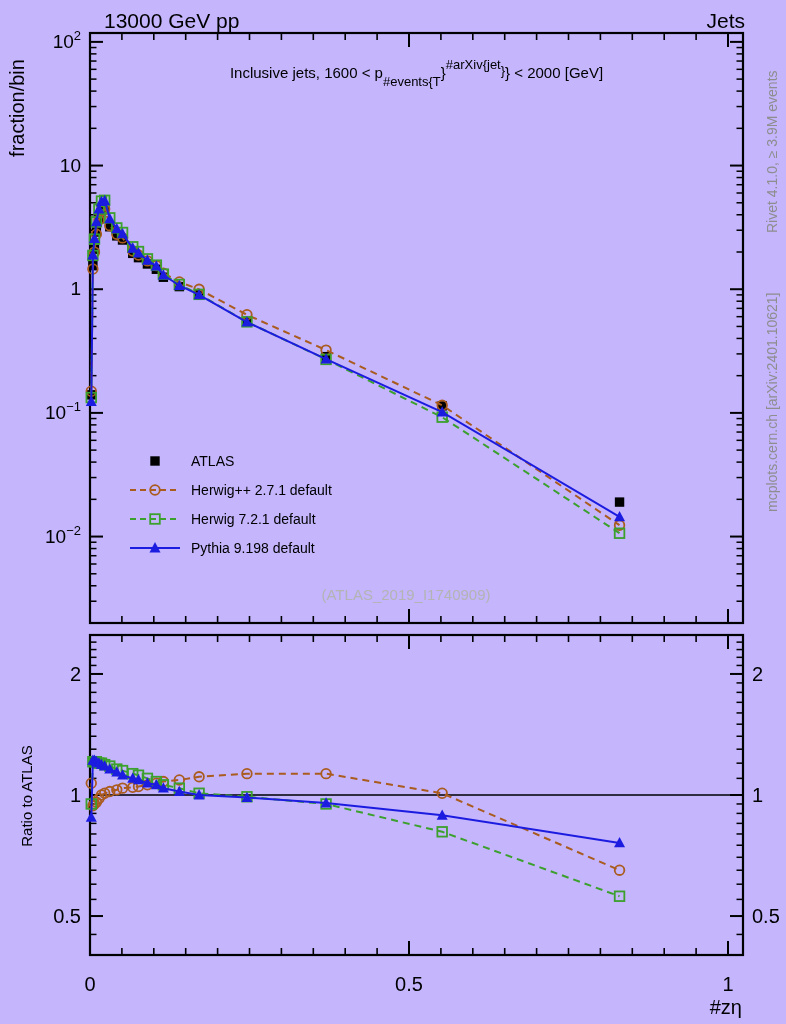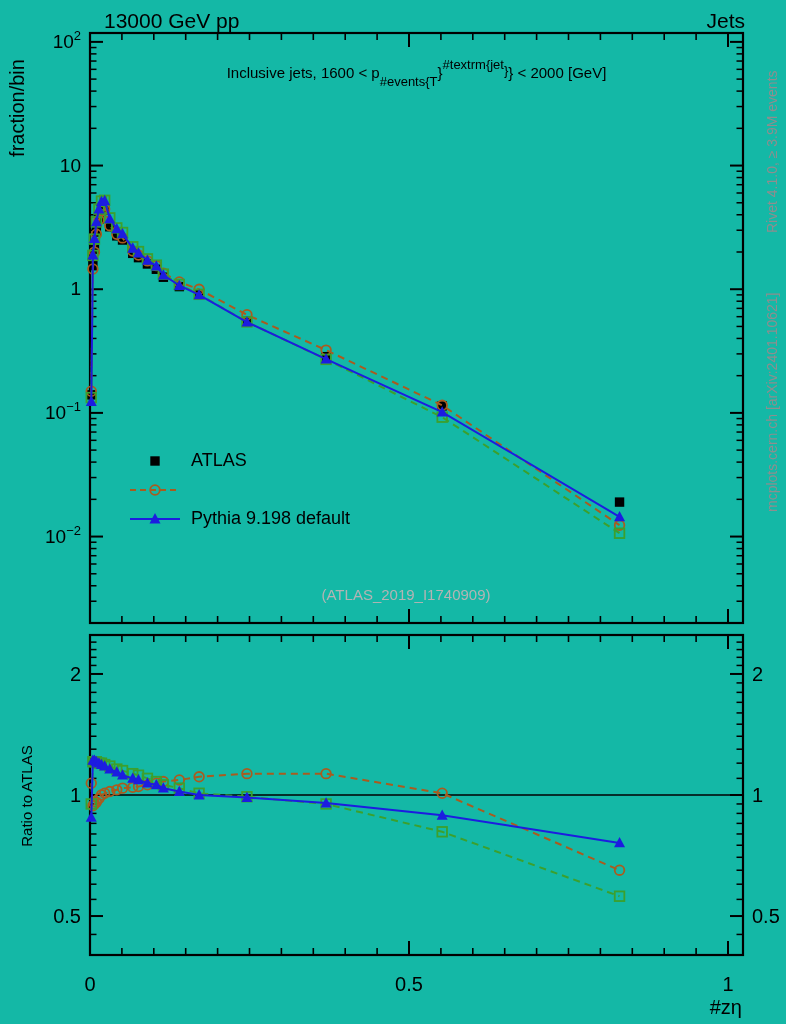--- a/index.html
+++ b/index.html
@@ -1,35 +1,35 @@
 <!DOCTYPE html>
 <html><head>
 <meta charset="utf-8">
 <style>
   html,body{margin:0;padding:0;background:#ffffff;}
-  .canvas{position:relative;width:786px;height:1024px;background:#14b8a6;
+  .canvas{position:relative;width:786px;height:1024px;background:#c4b5fd;
           font-family:"Liberation Sans", sans-serif;overflow:hidden;}
   svg{position:absolute;left:0;top:0;}
   svg text{font-family:"Liberation Sans", sans-serif;fill:#000;}
   .hdr{font-size:21px;}
   .axlbl{font-size:20px;}
   .caption{font-size:14px;fill:#8e8e8e;}
   .wm{font-size:15px;fill:#b4b4b4;}
   .ratlbl{font-size:15px;}
   .panel-title{position:absolute;left:90px;top:57px;width:653px;text-align:center;
                font-size:19px;color:#000;white-space:nowrap;}
   .panel-title .base{font-size:15px;}
   .panel-title .sub{font-size:13px;vertical-align:-8px;}
   .panel-title .sup{font-size:13px;vertical-align:9px;}
   .panel-title .suplow{font-size:13px;vertical-align:3px;}
   .legend{position:absolute;left:128px;top:446px;}
   .legend-row{display:flex;align-items:center;height:29px;}
   .legend-row .swatch{width:54px;height:18px;margin-right:9px;position:relative;flex:0 0 auto;}
   .legend-row .swatch svg{position:static;display:block;}
-  .legend-row .lab{font-size:18px;color:#000;white-space:nowrap;text-align:right;}
+  .legend-row .lab{font-size:14px;color:#000;white-space:nowrap;text-align:right;}
 </style>
 </head>
 <body>
 
 <div class="canvas">
 
   <svg id="plot-svg" width="786" height="1024" viewBox="0 0 786 1024">
 
     <text class="hdr" x="104" y="28" text-anchor="start">13000 GeV pp</text>
     <text class="hdr" x="745" y="28" text-anchor="end">Jets</text>
@@ -431,39 +431,49 @@
         <text x="752" y="802" text-anchor="start" font-size="20">1</text>
         <text x="81" y="923.0353275785649" text-anchor="end" font-size="20">0.5</text>
         <text x="752" y="923.0353275785649" text-anchor="start" font-size="20">0.5</text>
         <text x="90" y="991" text-anchor="middle" font-size="20">0</text>
         <text x="409.00341963849536" y="991" text-anchor="middle" font-size="20">0.5</text>
         <text x="728.0068392769907" y="991" text-anchor="middle" font-size="20">1</text>
       </g>
   </svg>
 
   <div class="panel-title">
-    <span class="base">Inclusive jets, 1600 &lt; p</span><span class="sub">#events{T</span><span class="base">}</span><span class="sup">#textrm{jet</span><span class="suplow">}</span><span class="base">}</span><span class="base"> &lt; 2000 [GeV]</span>
+    <span class="base">Inclusive jets, 1600 &lt; p</span><span class="sub">#events{T</span><span class="base">}</span><span class="sup">#arXiv{jet</span><span class="suplow">}</span><span class="base">}</span><span class="base"> &lt; 2000 [GeV]</span>
   </div>
 
   <div class="legend">
     <div class="legend-row">
       <span class="swatch">
           <svg width="54" height="18">
             <rect x="22.3" y="4.3" width="9.4" height="9.4" fill="#000000"></rect>
           </svg>
         </span>
       <span class="lab">ATLAS</span>
     </div>
     <div class="legend-row">
       <span class="swatch">
           <svg width="54" height="18">
             <line x1="2" y1="9" x2="52" y2="9" stroke="#aa5b1e" stroke-width="2" stroke-dasharray="6 4"></line>
             <circle cx="27" cy="9" r="4.8" fill="none" stroke="#aa5b1e" stroke-width="1.8"></circle>
           </svg>
         </span>
+      <span class="lab">Herwig++ 2.7.1 default</span>
+    </div>
+    <div class="legend-row">
+      <span class="swatch">
+          <svg width="54" height="18">
+            <line x1="2" y1="9" x2="52" y2="9" stroke="#3ca02d" stroke-width="2" stroke-dasharray="6 4"></line>
+            <rect x="22.2" y="4.2" width="9.6" height="9.6" fill="none" stroke="#3ca02d" stroke-width="1.8"></rect>
+          </svg>
+        </span>
+      <span class="lab">Herwig 7.2.1 default</span>
     </div>
     <div class="legend-row">
       <span class="swatch">
           <svg width="54" height="18">
             <line x1="2" y1="9" x2="52" y2="9" stroke="#1c1ce0" stroke-width="2" stroke-dasharray="none"></line>
             <path d="M 27 3.0999999999999996 L 32.5 13.4 L 21.5 13.4 Z" fill="#1c1ce0"></path>
           </svg>
         </span>
       <span class="lab">Pythia 9.198 default</span>
     </div>

